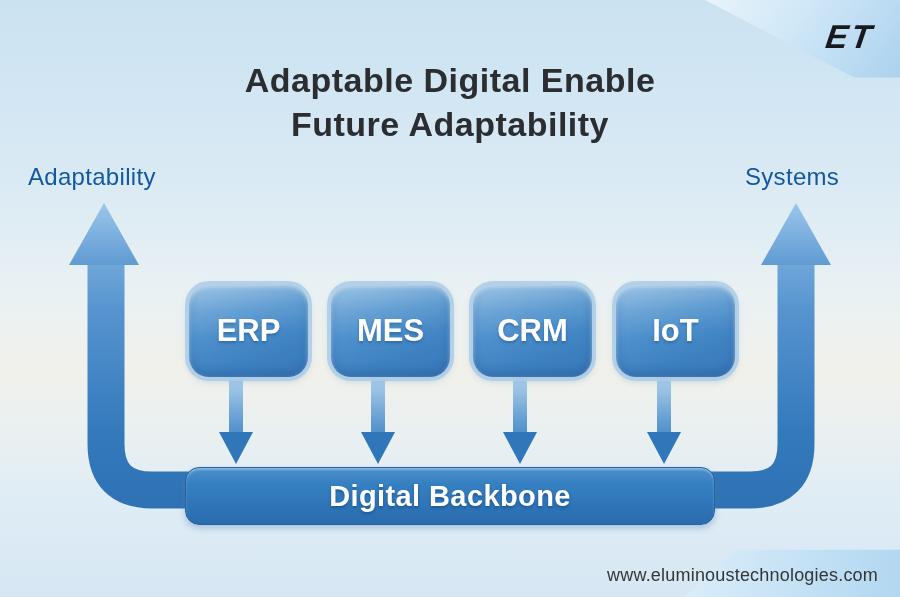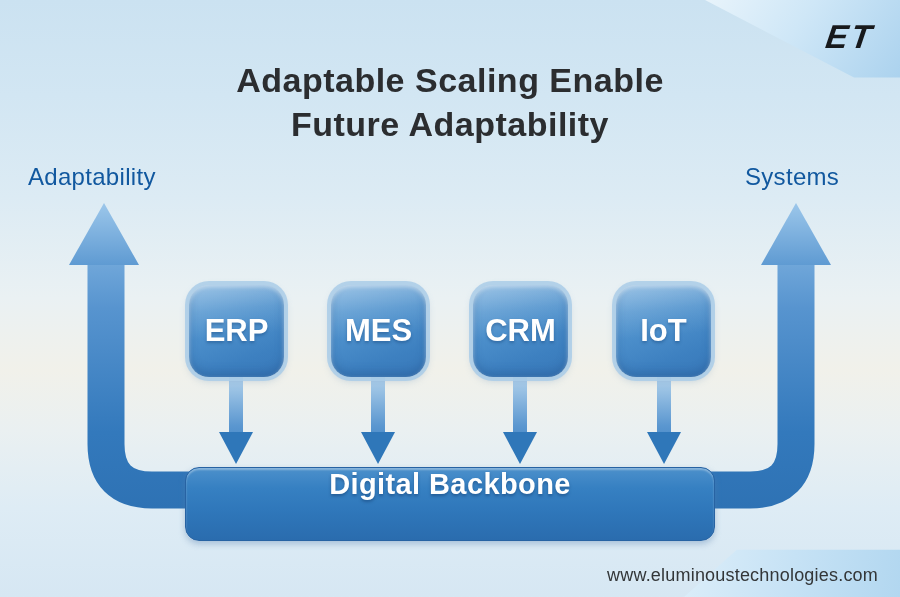--- a/index.html
+++ b/index.html
@@ -57,21 +57,21 @@
   .axis-label.left  { left: 28px;  top: 163px; }
   .axis-label.right { left: 745px; top: 163px; }
 
   .arrows-layer {
     position: absolute; top: 0; left: 0;
     width: 900px; height: 597px;
   }
 
   .system-box {
     position: absolute; top: 285px;
-    width: 95px; height: 92px;
+    width: 119px; height: 92px;
     border-radius: 20px;
     background:
       linear-gradient(175deg, rgba(255,255,255,0.32) 0%, rgba(255,255,255,0.10) 28%, rgba(255,255,255,0) 55%),
       linear-gradient(160deg, #6da8da 0%, #4c8fcb 45%, #3d80c0 75%, #3878b9 100%);
     box-shadow:
       0 0 0 4px rgba(170, 205, 232, 0.85),
       0 3px 9px rgba(110, 150, 190, 0.45),
       inset 0 2px 4px rgba(255,255,255,0.45),
       inset 0 -5px 10px rgba(25, 70, 125, 0.30);
     display: flex; align-items: center; justify-content: center;
@@ -80,28 +80,28 @@
     color: #ffffff; font-size: 31px; font-weight: 700;
     text-shadow: 0 2px 3px rgba(25, 70, 125, 0.45);
   }
   .box-erp { left: 189px; }
   .box-mes { left: 331px; }
   .box-crm { left: 473px; }
   .box-iot { left: 616px; }
 
   .backbone-bar {
     position: absolute; left: 185px; top: 467px;
-    width: 530px; height: 74px;
+    width: 530px; height: 58px;
     border-radius: 14px;
     background: linear-gradient(180deg, #4c90cb 0%, #3680c2 28%, #2f77ba 60%, #2a6cae 100%);
     border: 1px solid #2763a3;
     box-shadow:
       inset 0 2px 2px rgba(255,255,255,0.35),
       0 3px 6px rgba(90, 130, 175, 0.40);
-    display: flex; justify-content: center;
+    display: flex; align-items: center; justify-content: center;
   }
   .backbone-bar .backbone-label {
     color: #ffffff; font-size: 29px; font-weight: 700; letter-spacing: 0.4px;
     text-shadow: 0 2px 3px rgba(20, 60, 110, 0.5);
   }
 
   .website-url {
     position: absolute; right: 22px; bottom: 11px;
     font-size: 18px; color: #333638; letter-spacing: 0.2px;
   }
@@ -110,21 +110,21 @@
 <body>
 
 <div class="canvas">
 
   <div class="corner-tr"></div>
   <div class="corner-br"></div>
 
   <div class="et-logo">ET</div>
 
   <div class="page-title">
-    <div>Adaptable Scaling Enable</div>
+    <div>Adaptable Digital Enable</div>
     <div>Future Adaptability</div>
   </div>
 
   <div class="axis-label left">Adaptability</div>
   <div class="axis-label right">Systems</div>
 
   <svg class="arrows-layer" viewBox="0 0 900 597" xmlns="http://www.w3.org/2000/svg">
     <defs>
       <linearGradient id="gradUp" gradientUnits="userSpaceOnUse" x1="0" y1="200" x2="0" y2="510">
         <stop offset="0" stop-color="#93c1e8"></stop>

